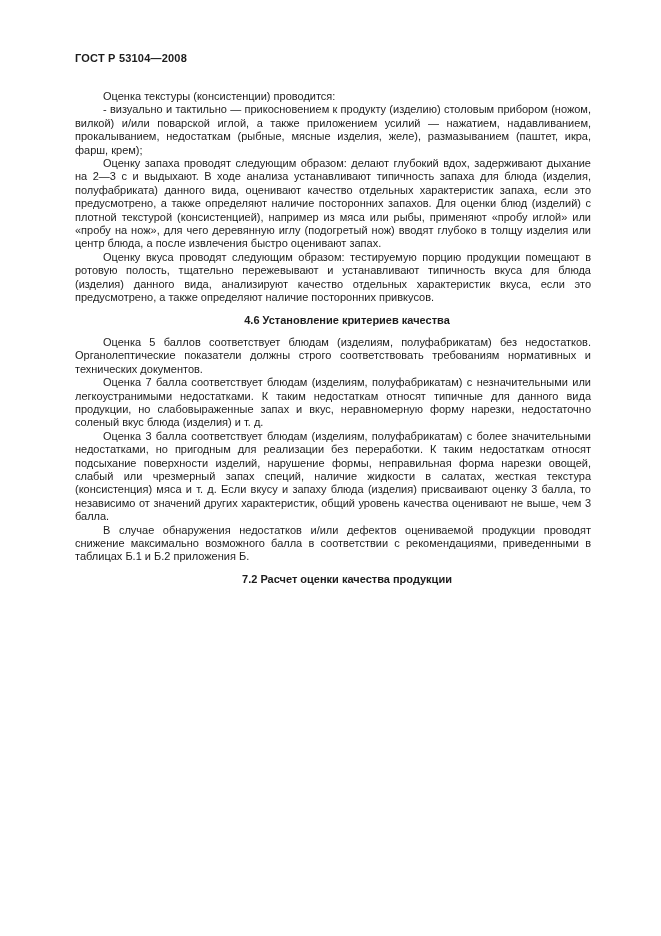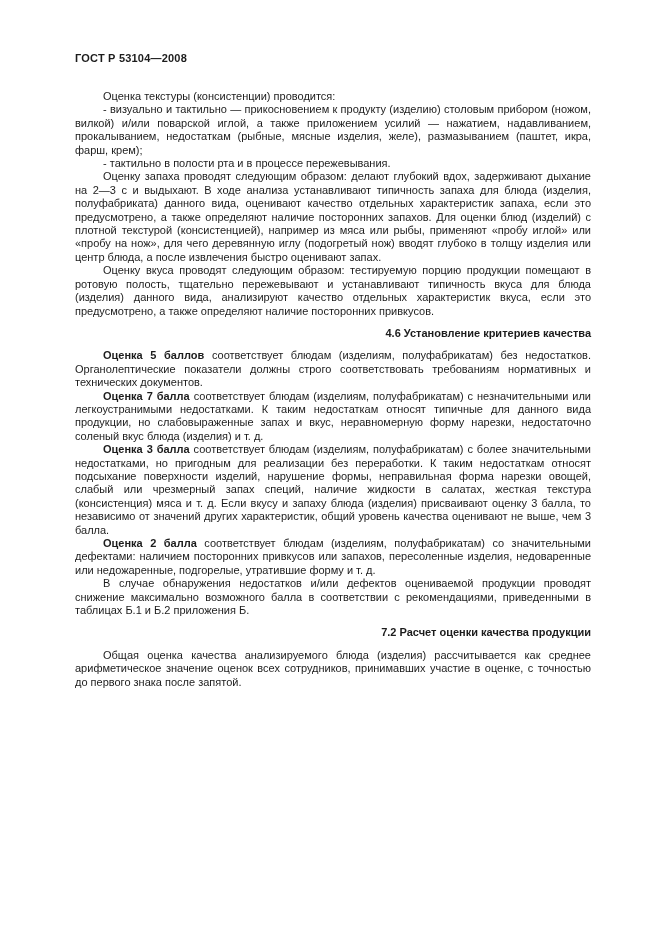--- a/index.html
+++ b/index.html
@@ -34,24 +34,24 @@
     text-align: justify;
   }
   .para {
     margin: 0;
     text-indent: 28px;
   }
   .heading {
     margin: 9px 0 9px 0;
     text-indent: 28px;
     font-weight: bold;
-    text-align: right;
+    text-align: center;
   }
   .lead {
-    font-weight: bold;
+    font-weight: normal;
   }
   .page-number {
     position: absolute;
     left: 75px;
     top: 870px;
     font-size: 11px;
   }
 </style>
 </head>
 <body>
@@ -60,40 +60,37 @@
 
   <div class="doc-number">ГОСТ Р 53104—2008</div>
 
   <div class="body-text">
 
     <p class="para">Оценка текстуры (консистенции) проводится:</p>
 
 
     <p class="para">- визуально и тактильно — прикосновением к продукту (изделию) столовым прибором (ножом, вилкой) и/или поварской иглой, а также приложением усилий — нажатием, надавливанием, прокалыванием, недостаткам (рыбные, мясные изделия, желе), размазыванием (паштет, икра, фарш, крем);</p>
 
-    <p class="para">- тактильно в полости рта и в процессе пережевывания.</p>
 
     <p class="para">Оценку запаха проводят следующим образом: делают глубокий вдох, задерживают дыхание на 2—3 с и выдыхают. В ходе анализа устанавливают типичность запаха для блюда (изделия, полуфабриката) данного вида, оценивают качество отдельных характеристик запаха, если это предусмотрено, а также определяют наличие посторонних запахов. Для оценки блюд (изделий) с плотной текстурой (консистенцией), например из мяса или рыбы, применяют «пробу иглой» или «пробу на нож», для чего деревянную иглу (подогретый нож) вводят глубоко в толщу изделия или центр блюда, а после извлечения быстро оценивают запах.</p>
 
     <p class="para">Оценку вкуса проводят следующим образом: тестируемую порцию продукции помещают в ротовую полость, тщательно пережевывают и устанавливают типичность вкуса для блюда (изделия) данного вида, анализируют качество отдельных характеристик вкуса, если это предусмотрено, а также определяют наличие посторонних привкусов.</p>
 
     <p class="heading">4.6  Установление критериев качества</p>
 
     <p class="para"><span class="lead">Оценка 5 баллов</span><span> соответствует блюдам (изделиям, полуфабрикатам) без недостатков. Органолептические показатели должны строго соответствовать требованиям нормативных и технических документов.</span></p>
 
     <p class="para"><span class="lead">Оценка 7 балла</span><span> соответствует блюдам (изделиям, полуфабрикатам) с незначительными или легкоустранимыми недостатками. К таким недостаткам относят типичные для данного вида продукции, но слабовыраженные запах и вкус, неравномерную форму нарезки, недостаточно соленый вкус блюда (изделия) и т. д.</span></p>
 
     <p class="para"><span class="lead">Оценка 3 балла</span><span> соответствует блюдам (изделиям, полуфабрикатам) с более значительными недостатками, но пригодным для реализации без переработки. К таким недостаткам относят подсыхание поверхности изделий, нарушение формы, неправильная форма нарезки овощей, слабый или чрезмерный запах специй, наличие жидкости в салатах, жесткая текстура (консистенция) мяса и т. д. Если вкусу и запаху блюда (изделия) присваивают оценку 3 балла, то независимо от значений других характеристик, общий уровень качества оценивают не выше, чем 3 балла.</span></p>
 
-    <p class="para"><span class="lead">Оценка 2 балла</span><span> соответствует блюдам (изделиям, полуфабрикатам) со значительными дефектами: наличием посторонних привкусов или запахов, пересоленные изделия, недоваренные или недожаренные, подгорелые, утратившие форму и т. д.</span></p>
 
 
     <p class="para">В случае обнаружения недостатков и/или дефектов оцениваемой продукции проводят снижение максимально возможного балла в соответствии с рекомендациями, приведенными в таблицах Б.1 и Б.2 приложения Б.</p>
 
     <p class="heading">7.2  Расчет оценки качества продукции</p>
 
-    <p class="para">Общая оценка качества анализируемого блюда (изделия) рассчитывается как среднее арифметическое значение оценок всех сотрудников, принимавших участие в оценке, с точностью до первого знака после запятой.</p>
 
   </div>
 
   <div class="page-number">4</div>
 
 </div>
 
 </body></html>

